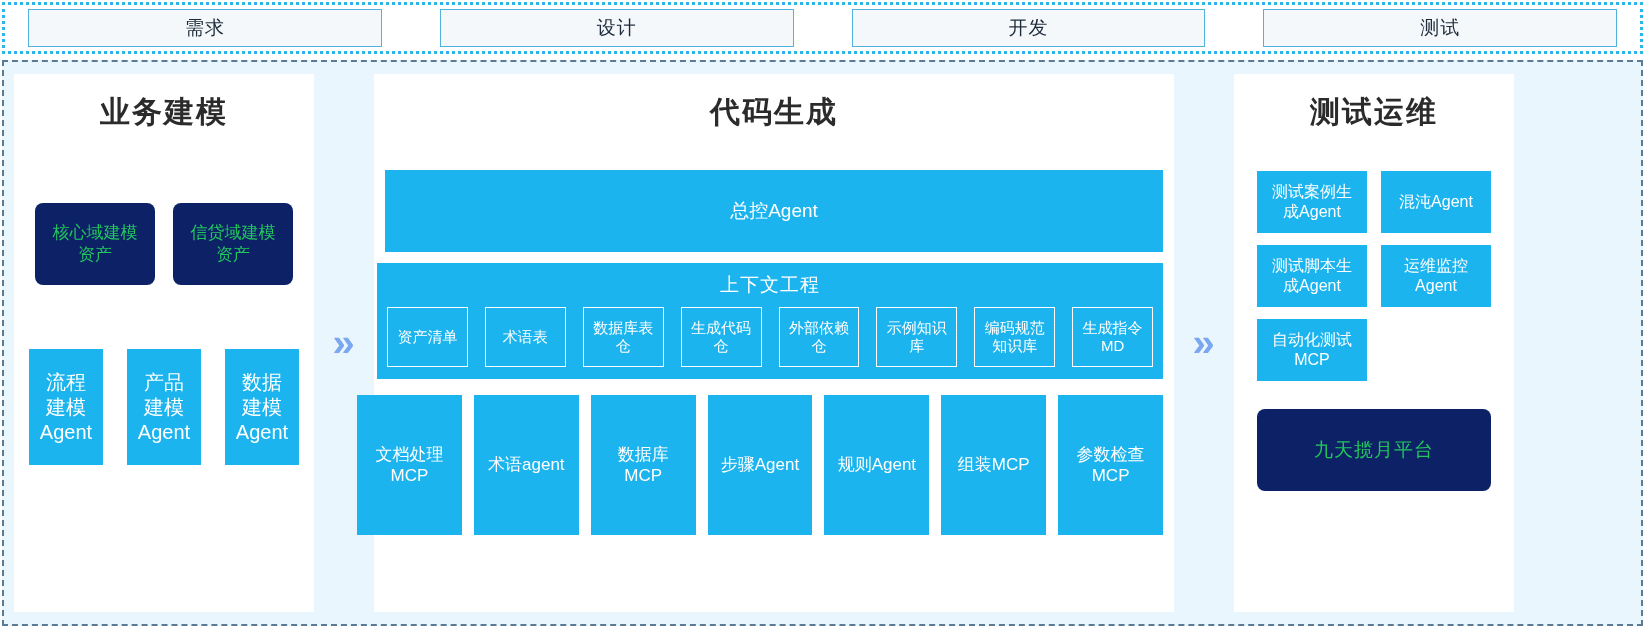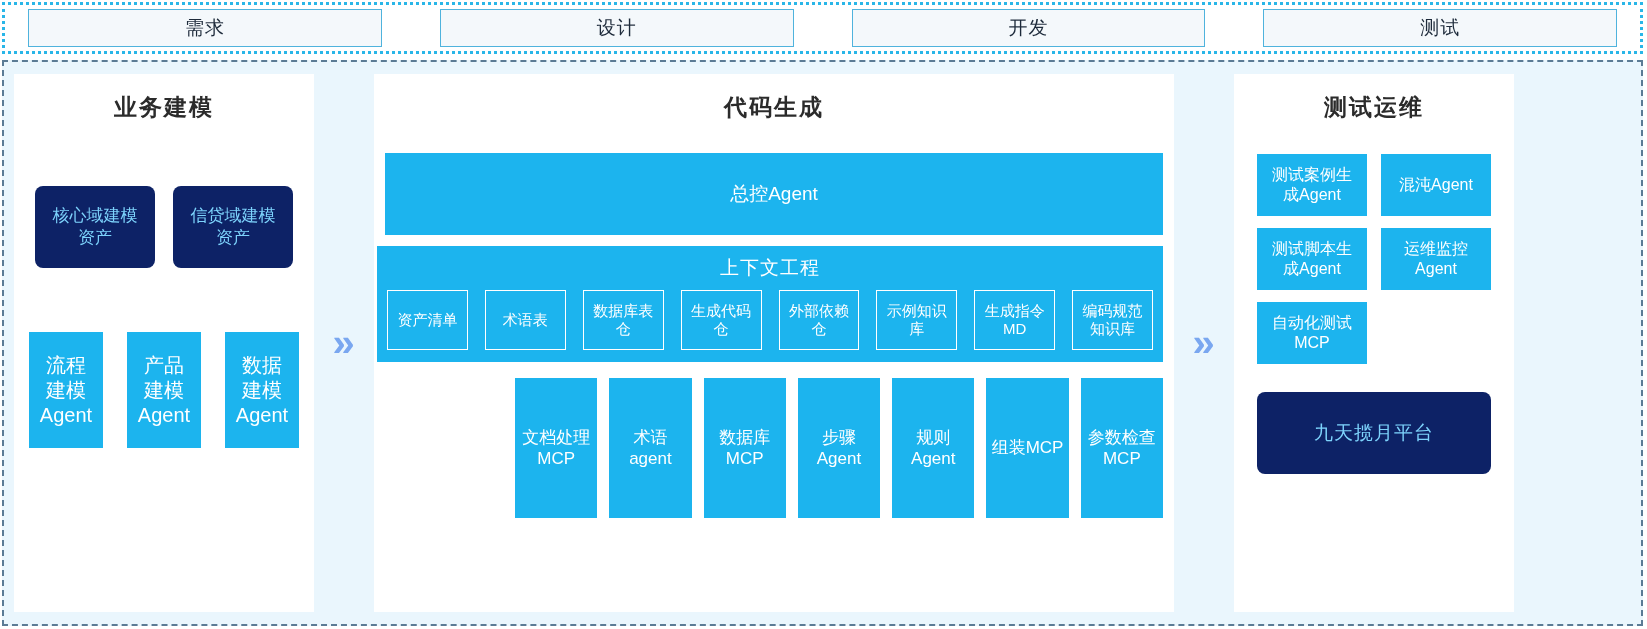--- a/index.html
+++ b/index.html
@@ -73,26 +73,26 @@
     display: flex;
     flex-direction: column;
     align-items: center;
     padding-top: 10px;
   }
   .panel-left   { width: 300px; }
   .panel-center { width: 800px; }
   .panel-right  { width: 280px; }
 
   .panel-title {
-    font-size: 23px;
+    font-size: 30px;
     font-weight: bold;
     color: #2b2b2b;
     letter-spacing: 2px;
     margin-top: 8px;
-    margin-bottom: 17px;
+    margin-bottom: 24px;
     text-align: right;
   }
 
   
   .chev {
     width: 60px;
     display: flex;
     align-items: center;
     justify-content: center;
     color: #7aa7f0;
@@ -112,21 +112,21 @@
     justify-content: center;
     text-align: center;
     box-sizing: border-box;
     font-size: 20px;
     line-height: 1.25;
     padding: 4px 3px;
     white-space: pre-line;
   }
   .navy-box {
     background: #0d2266;
-    color: #7dd3fc;
+    color: #22c55e;
     display: flex;
     align-items: center;
     justify-content: center;
     text-align: center;
     box-sizing: border-box;
     border-radius: 8px;
     font-size: 17px;
     line-height: 1.3;
     padding: 4px;
     white-space: pre-line;
@@ -197,21 +197,21 @@
     justify-content: center;
     text-align: center;
     font-size: 15px;
     line-height: 1.2;
     box-sizing: border-box;
     padding: 2px;
   }
   .tools-row {
     display: flex;
     gap: 12px;
-    width: 648px;
+    width: 806px;
     margin-top: 16px;
   }
   .tools-row .cyan-box {
     flex: 1 1 0;
     height: 140px;
     font-size: 17px;
   }
 
   
   .right-grid {
@@ -284,22 +284,22 @@
 
         <div class="context-block">
           <div class="context-title">上下文工程</div>
           <div class="context-items">
             <div class="ctx-item">资产清单</div>
             <div class="ctx-item">术语表</div>
             <div class="ctx-item">数据库表仓</div>
             <div class="ctx-item">生成代码仓</div>
             <div class="ctx-item">外部依赖仓</div>
             <div class="ctx-item">示例知识库</div>
+            <div class="ctx-item">编码规范知识库</div>
             <div class="ctx-item">生成指令MD</div>
-            <div class="ctx-item">编码规范知识库</div>
           </div>
         </div>
 
         <div class="tools-row">
           <div class="cyan-box">文档处理
 MCP</div>
           <div class="cyan-box">术语agent</div>
           <div class="cyan-box">数据库
 MCP</div>
           <div class="cyan-box">步骤Agent</div>

